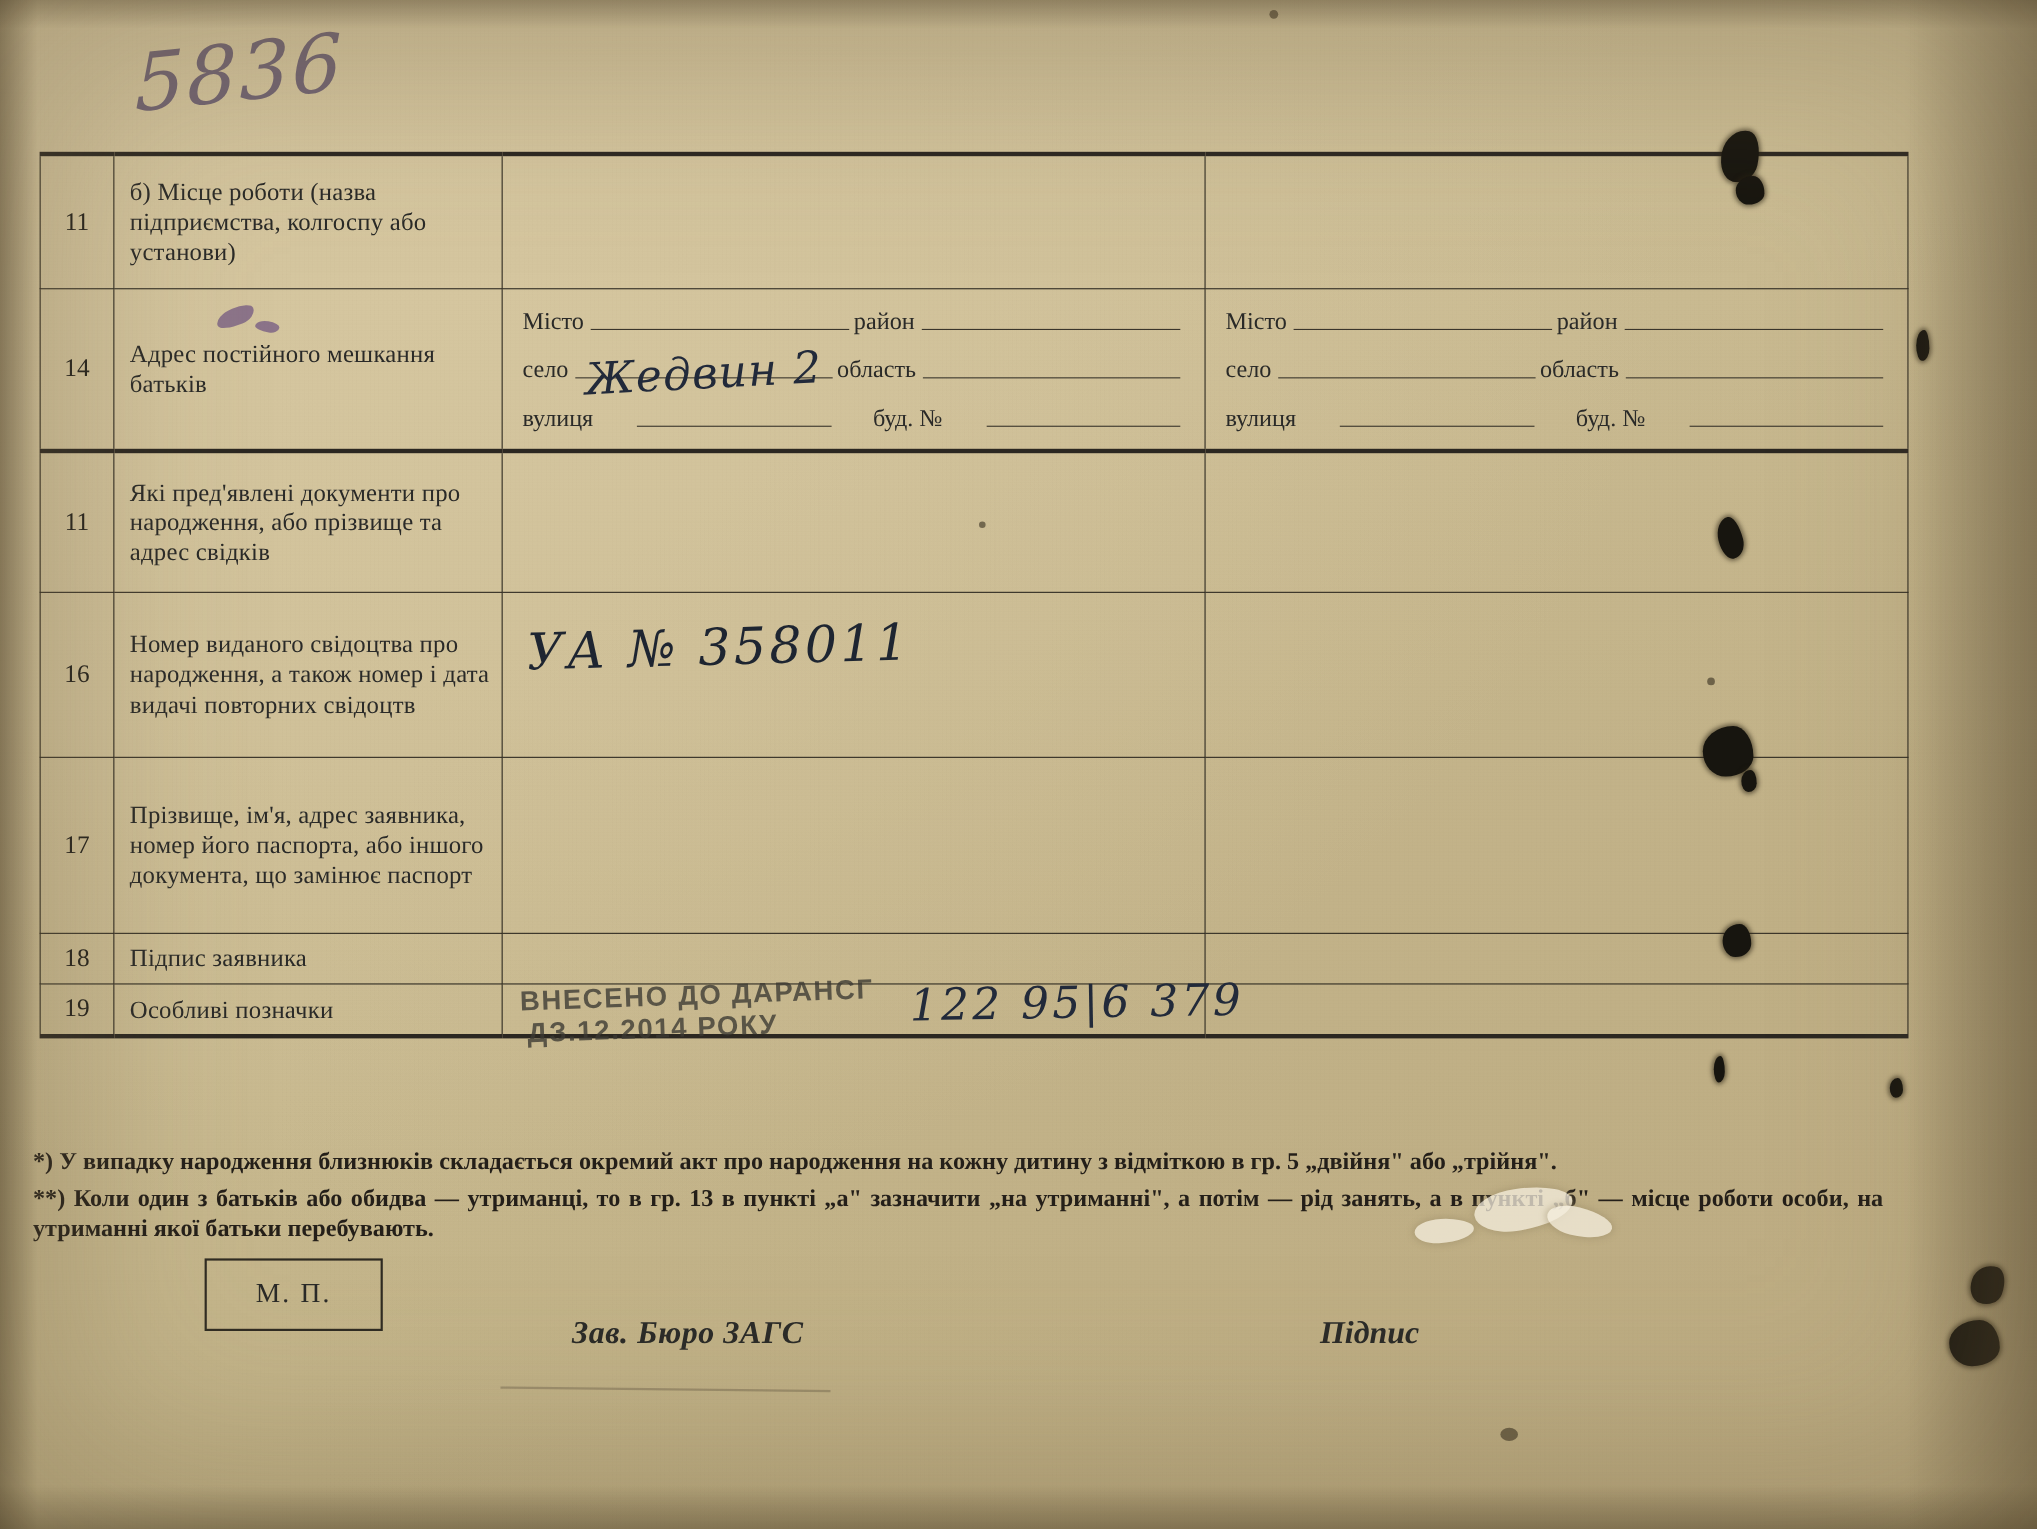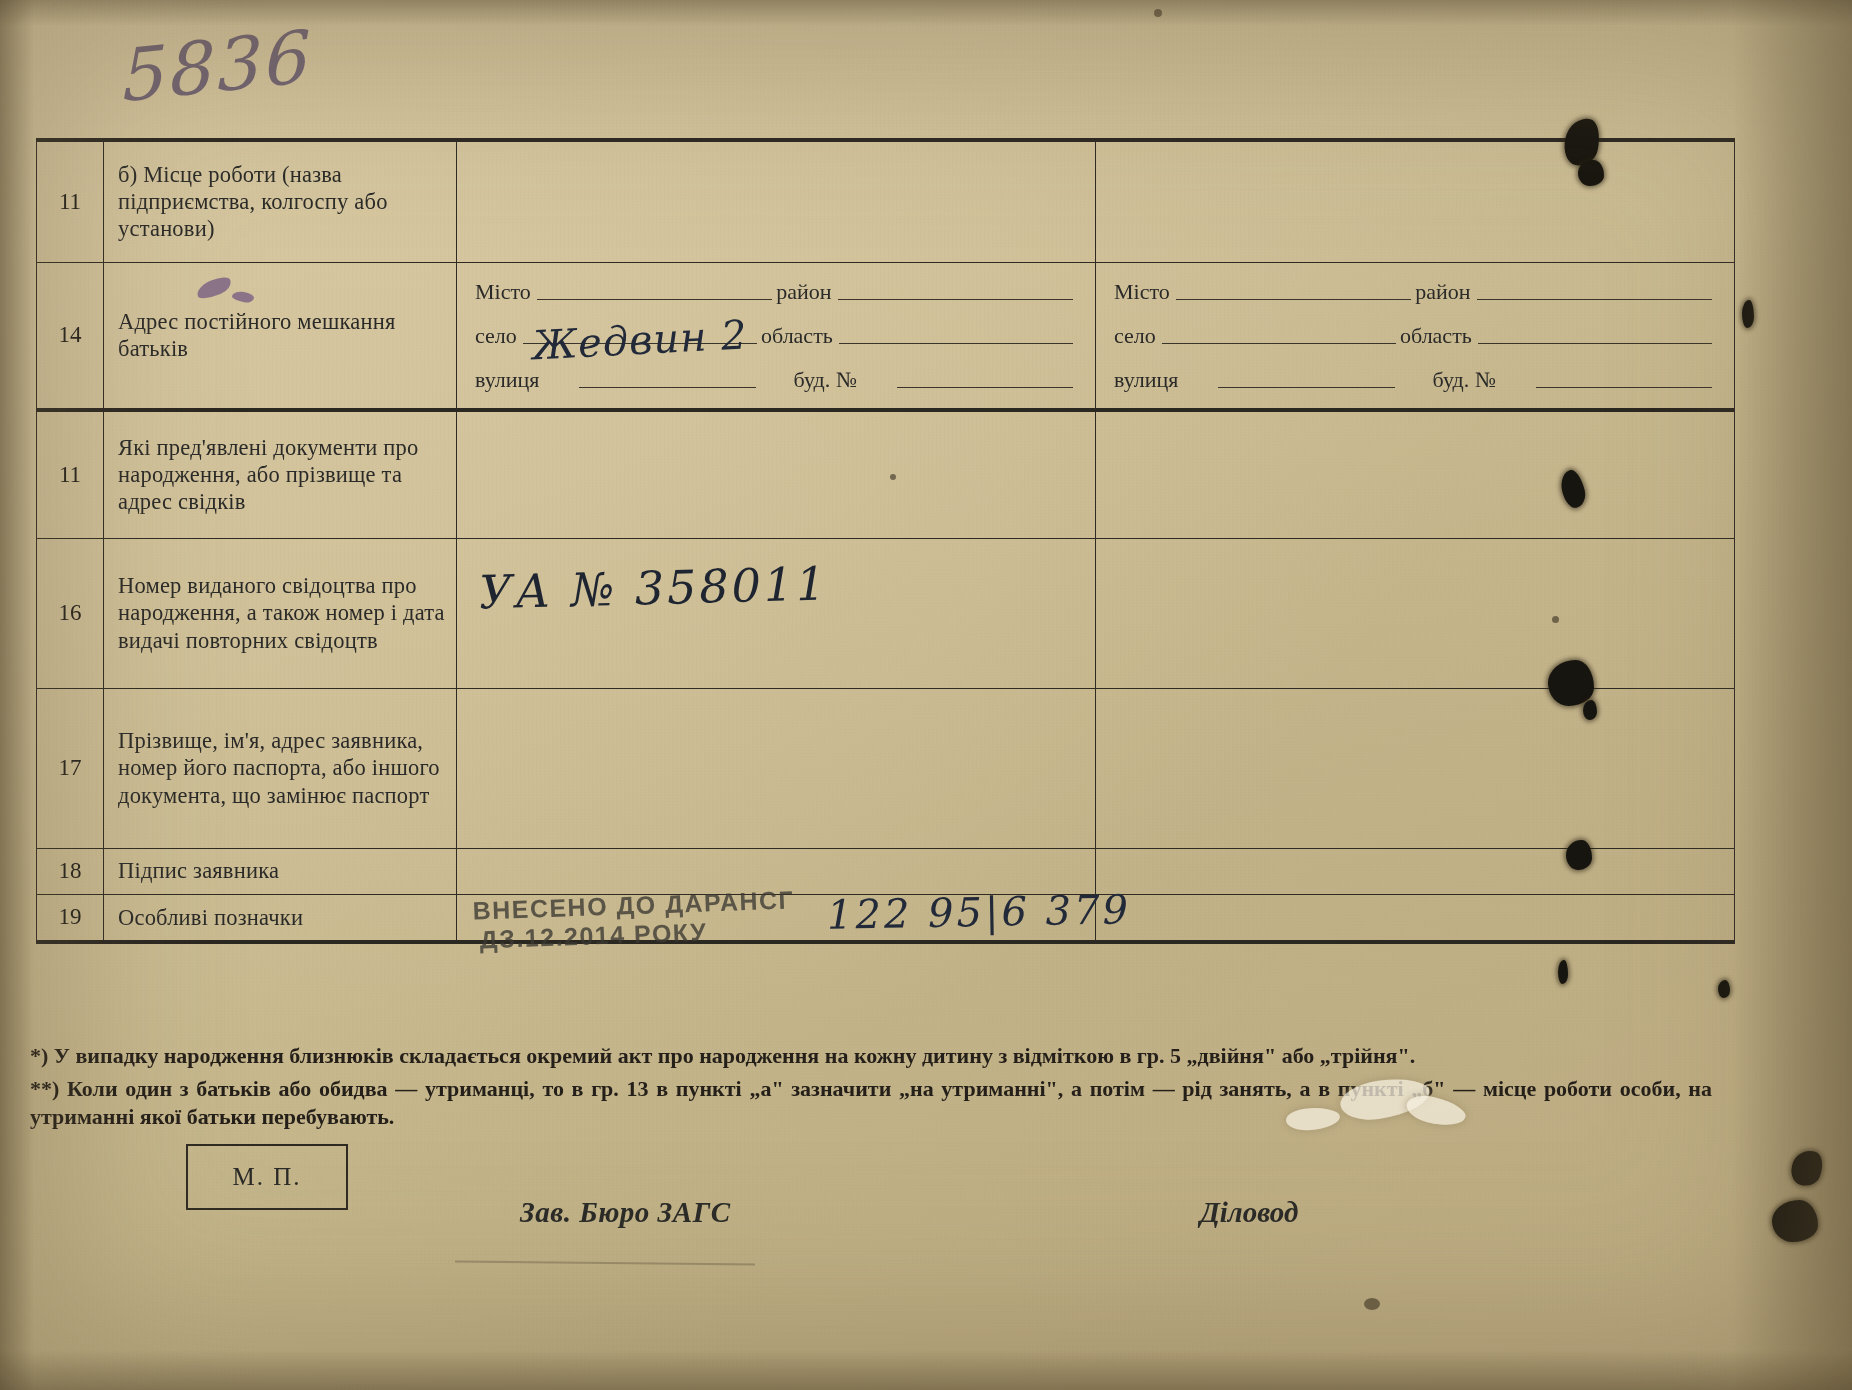--- a/index.html
+++ b/index.html
@@ -376,21 +376,21 @@
     </tbody>
   </table>
 
   <div class="notes">
     <p>*) У випадку народження близнюків складається окремий акт про народження на кожну дитину з відміткою в гр. 5 „двійня" або „трійня".</p>
     <p>**) Коли один з батьків або обидва — утриманці, то в гр. 13 в пункті „а" зазначити „на утриманні", а потім — рід занять, а в пункті „б" — місце роботи особи, на утриманні якої батьки перебувають.</p>
   </div>
 
   <div class="mp">М. П.</div>
   <div class="sig-zags">Зав. Бюро ЗАГС</div>
-  <div class="sig-clerk">Діловод</div>
+  <div class="sig-clerk">Підпис</div>
   <div class="faint-line"></div>
 
   <div class="hole" style="left:1565px; top:118px; width:34px; height:48px; transform:rotate(12deg);"></div>
   <div class="hole" style="left:1578px; top:160px; width:26px; height:26px;"></div>
   <div class="hole" style="left:1742px; top:300px; width:12px; height:28px;"></div>
   <div class="hole" style="left:1562px; top:470px; width:22px; height:38px; transform:rotate(-14deg);"></div>
   <div class="hole" style="left:1548px; top:660px; width:46px; height:46px;"></div>
   <div class="hole" style="left:1583px; top:700px; width:14px; height:20px;"></div>
   <div class="hole" style="left:1566px; top:840px; width:26px; height:30px;"></div>
   <div class="hole" style="left:1558px; top:960px; width:10px; height:24px;"></div>

